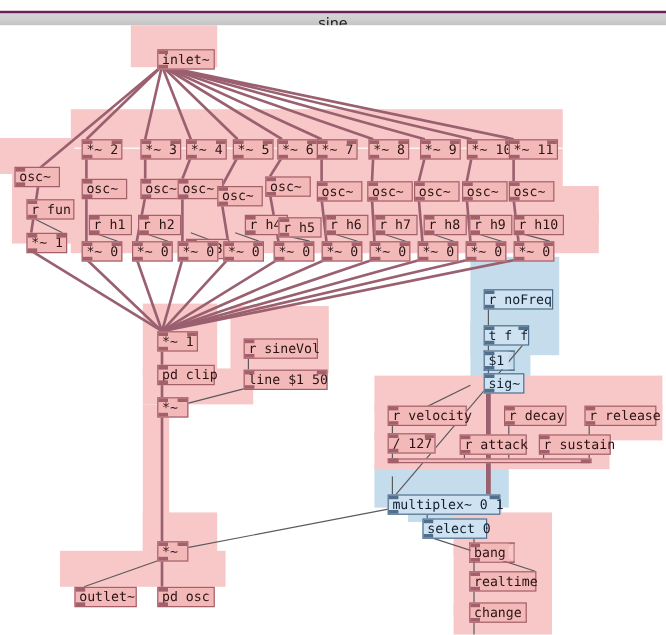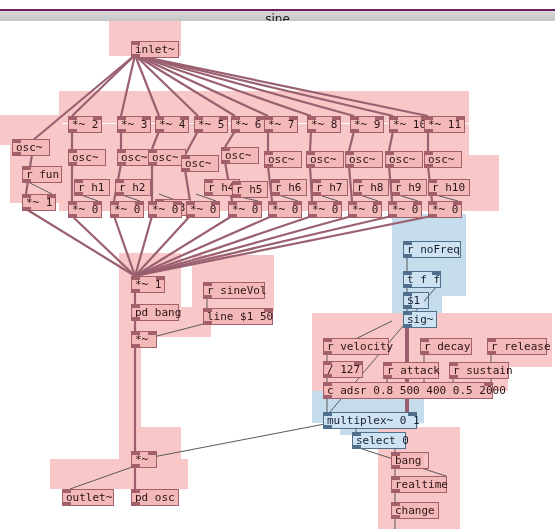--- a/index.html
+++ b/index.html
@@ -304,38 +304,38 @@
         <div class="box" style="left: 110px; top: 180px; width: 34px;"><span class="lbl">*~ 0</span><div class="nub top" style="left: 0px;"></div><div class="nub bot" style="left: 0px;"></div><div class="nub top" style="right: 0px;"></div></div>
         <div class="box" style="left: 148px; top: 180px; width: 34px;"><span class="lbl">*~ 0</span><div class="nub top" style="left: 0px;"></div><div class="nub bot" style="left: 0px;"></div><div class="nub top" style="right: 0px;"></div></div>
         <div class="box" style="left: 186px; top: 180px; width: 34px;"><span class="lbl">*~ 0</span><div class="nub top" style="left: 0px;"></div><div class="nub bot" style="left: 0px;"></div><div class="nub top" style="right: 0px;"></div></div>
         <div class="box" style="left: 228px; top: 180px; width: 34px;"><span class="lbl">*~ 0</span><div class="nub top" style="left: 0px;"></div><div class="nub bot" style="left: 0px;"></div><div class="nub top" style="right: 0px;"></div></div>
         <div class="box" style="left: 268px; top: 180px; width: 34px;"><span class="lbl">*~ 0</span><div class="nub top" style="left: 0px;"></div><div class="nub bot" style="left: 0px;"></div><div class="nub top" style="right: 0px;"></div></div>
         <div class="box" style="left: 308px; top: 180px; width: 34px;"><span class="lbl">*~ 0</span><div class="nub top" style="left: 0px;"></div><div class="nub bot" style="left: 0px;"></div><div class="nub top" style="right: 0px;"></div></div>
         <div class="box" style="left: 348px; top: 180px; width: 34px;"><span class="lbl">*~ 0</span><div class="nub top" style="left: 0px;"></div><div class="nub bot" style="left: 0px;"></div><div class="nub top" style="right: 0px;"></div></div>
         <div class="box" style="left: 388px; top: 180px; width: 34px;"><span class="lbl">*~ 0</span><div class="nub top" style="left: 0px;"></div><div class="nub bot" style="left: 0px;"></div><div class="nub top" style="right: 0px;"></div></div>
         <div class="box" style="left: 428px; top: 180px; width: 34px;"><span class="lbl">*~ 0</span><div class="nub top" style="left: 0px;"></div><div class="nub bot" style="left: 0px;"></div><div class="nub top" style="right: 0px;"></div></div>
         <div class="box" style="left: 131px; top: 255px; width: 34px;"><span class="lbl">*~ 1</span><div class="nub top" style="left: 0px;"></div><div class="nub bot" style="left: 0px;"></div><div class="nub top" style="right: 0px;"></div></div>
-        <div class="box" style="left: 131px; top: 283px; width: 48px;"><span class="lbl">pd bang</span><div class="nub top" style="left: 0px;"></div><div class="nub bot" style="left: 0px;"></div></div>
+        <div class="box" style="left: 131px; top: 283px; width: 48px;"><span class="lbl">pd clip</span><div class="nub top" style="left: 0px;"></div><div class="nub bot" style="left: 0px;"></div></div>
         <div class="box" style="left: 131px; top: 310px; width: 26px;"><span class="lbl">*~</span><div class="nub top" style="left: 0px;"></div><div class="nub bot" style="left: 0px;"></div><div class="nub top" style="right: 0px;"></div></div>
         <div class="box" style="left: 131px; top: 430px; width: 26px;"><span class="lbl">*~</span><div class="nub top" style="left: 0px;"></div><div class="nub bot" style="left: 0px;"></div><div class="nub top" style="right: 0px;"></div></div>
         <div class="box" style="left: 203px; top: 261px; width: 62px;"><span class="lbl">r sineVol</span><div class="nub top" style="left: 0px;"></div><div class="nub bot" style="left: 0px;"></div></div>
         <div class="box" style="left: 203px; top: 287px; width: 70px;"><span class="lbl">line $1 50</span><div class="nub top" style="left: 0px;"></div><div class="nub bot" style="left: 0px;"></div><div class="nub top" style="right: 0px;"></div></div>
         <div class="box" style="left: 62px; top: 468px; width: 52px;"><span class="lbl">outlet~</span><div class="nub top" style="left: 0px;"></div><div class="nub bot" style="left: 0px;"></div></div>
         <div class="box" style="left: 131px; top: 468px; width: 48px;"><span class="lbl">pd osc</span><div class="nub top" style="left: 0px;"></div><div class="nub bot" style="left: 0px;"></div></div>
         <div class="box blue" style="left: 403px; top: 220px; width: 58px;"><span class="lbl">r noFreq</span><div class="nub top blue" style="left: 0px;"></div><div class="nub bot blue" style="left: 0px;"></div></div>
         <div class="box blue" style="left: 403px; top: 250px; width: 38px;"><span class="lbl">t f f</span><div class="nub top blue" style="left: 0px;"></div><div class="nub bot blue" style="left: 0px;"></div><div class="nub top blue" style="right: 0px;"></div></div>
         <div class="box blue msg" style="left: 403px; top: 271px; width: 26px;"><div class="msgbg"></div><div class="msgedge"></div><span class="lbl">$1</span><div class="nub top blue" style="left: 0px;"></div><div class="nub bot blue" style="left: 0px;"></div></div>
         <div class="box blue" style="left: 403px; top: 290px; width: 34px;"><span class="lbl">sig~</span><div class="nub top blue" style="left: 0px;"></div><div class="nub bot blue" style="left: 0px;"></div></div>
         <div class="box" style="left: 323px; top: 317px; width: 66px;"><span class="lbl">r velocity</span><div class="nub top" style="left: 0px;"></div><div class="nub bot" style="left: 0px;"></div></div>
         <div class="box" style="left: 323px; top: 340px; width: 40px;"><span class="lbl">/ 127</span><div class="nub top" style="left: 0px;"></div><div class="nub bot" style="left: 0px;"></div><div class="nub top" style="right: 0px;"></div></div>
         <div class="box" style="left: 383px; top: 341px; width: 56px;"><span class="lbl">r attack</span><div class="nub top" style="left: 0px;"></div><div class="nub bot" style="left: 0px;"></div></div>
         <div class="box" style="left: 420px; top: 317px; width: 52px;"><span class="lbl">r decay</span><div class="nub top" style="left: 0px;"></div><div class="nub bot" style="left: 0px;"></div></div>
         <div class="box" style="left: 449px; top: 341px; width: 60px;"><span class="lbl">r sustain</span><div class="nub top" style="left: 0px;"></div><div class="nub bot" style="left: 0px;"></div></div>
         <div class="box" style="left: 487px; top: 317px; width: 60px;"><span class="lbl">r release</span><div class="nub top" style="left: 0px;"></div><div class="nub bot" style="left: 0px;"></div></div>
-        <div class="box" style="left: 323px; top: 361px; width: 170px;"><span class="lbl">c adsr 0.8 500 400 0.5 2000</span><div class="nub top" style="left: 0px;"></div><div class="nub bot" style="left: 0px;"></div><div class="nub top" style="right: 0px;"></div></div>
+        <div class="box" style="left: 323px; top: 361px; width: 170px;"><div class="nub top" style="left: 0px;"></div><div class="nub bot" style="left: 0px;"></div><div class="nub top" style="right: 0px;"></div></div>
         <div class="box blue" style="left: 323px; top: 391px; width: 94px;"><span class="lbl">multiplex~ 0 1</span><div class="nub top blue" style="left: 0px;"></div><div class="nub bot blue" style="left: 0px;"></div><div class="nub top blue" style="right: 0px;"></div></div>
         <div class="box blue" style="left: 352px; top: 411px; width: 54px;"><span class="lbl">select 0</span><div class="nub top blue" style="left: 0px;"></div><div class="nub bot blue" style="left: 0px;"></div></div>
         <div class="box msg" style="left: 391px; top: 431px; width: 38px;"><div class="msgbg"></div><div class="msgedge"></div><span class="lbl">bang</span><div class="nub top" style="left: 0px;"></div><div class="nub bot" style="left: 0px;"></div></div>
         <div class="box" style="left: 391px; top: 455px; width: 56px;"><span class="lbl">realtime</span><div class="nub top" style="left: 0px;"></div><div class="nub bot" style="left: 0px;"></div></div>
         <div class="box" style="left: 391px; top: 481px; width: 48px;"><span class="lbl">change</span><div class="nub top" style="left: 0px;"></div><div class="nub bot" style="left: 0px;"></div></div>
       </div>
 
   </div>
 </div>
 

